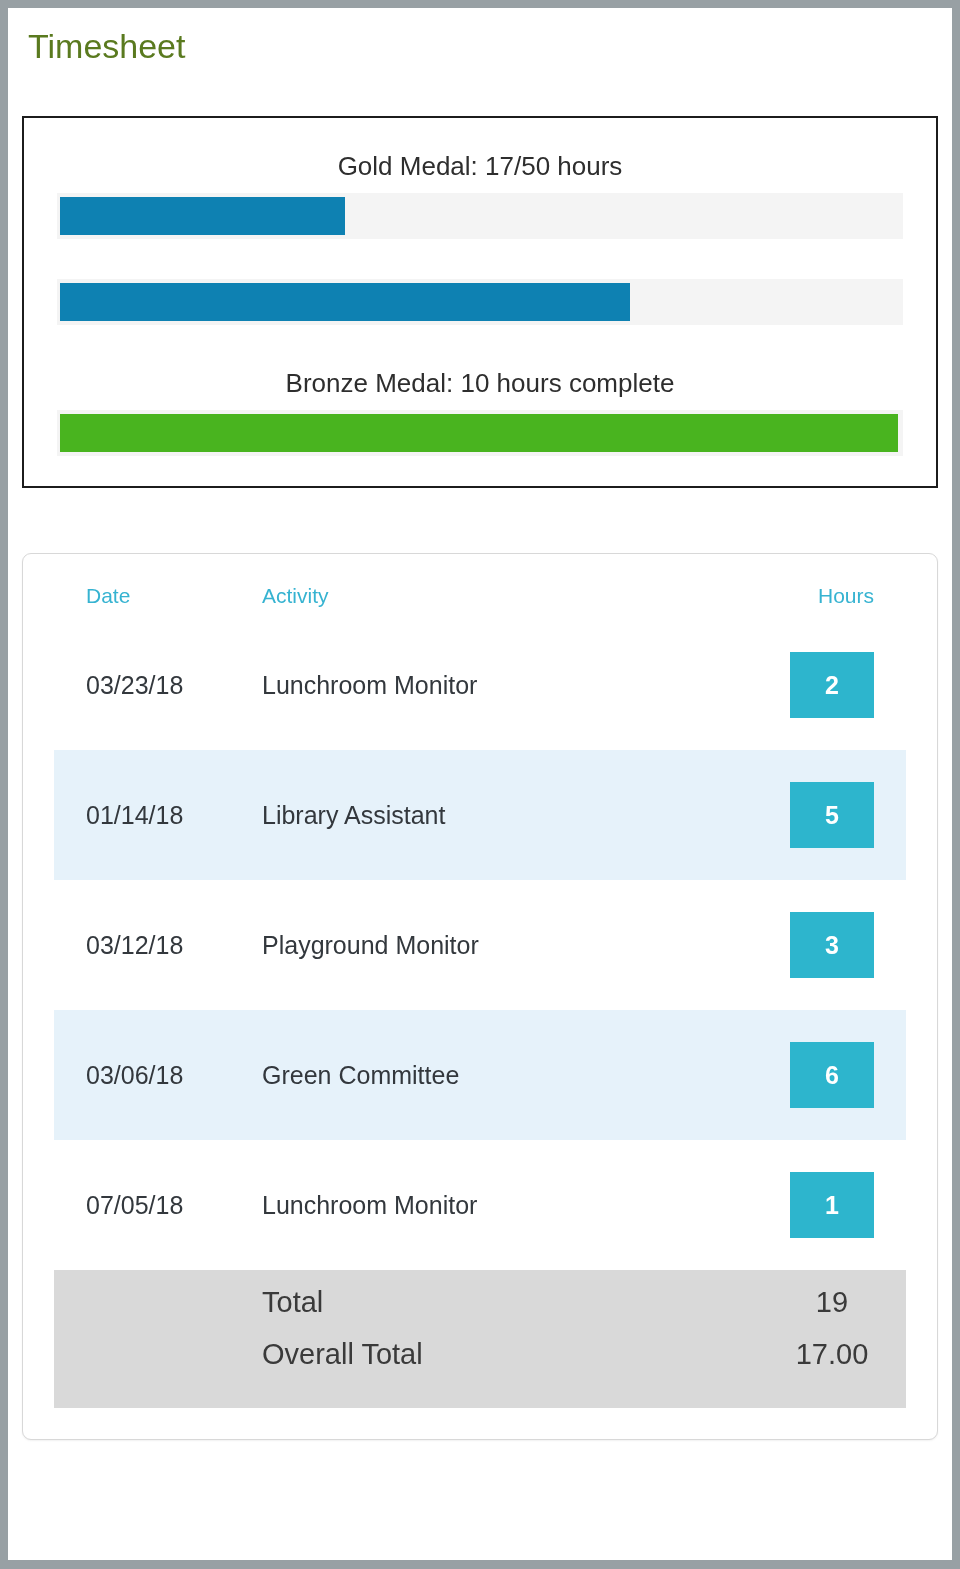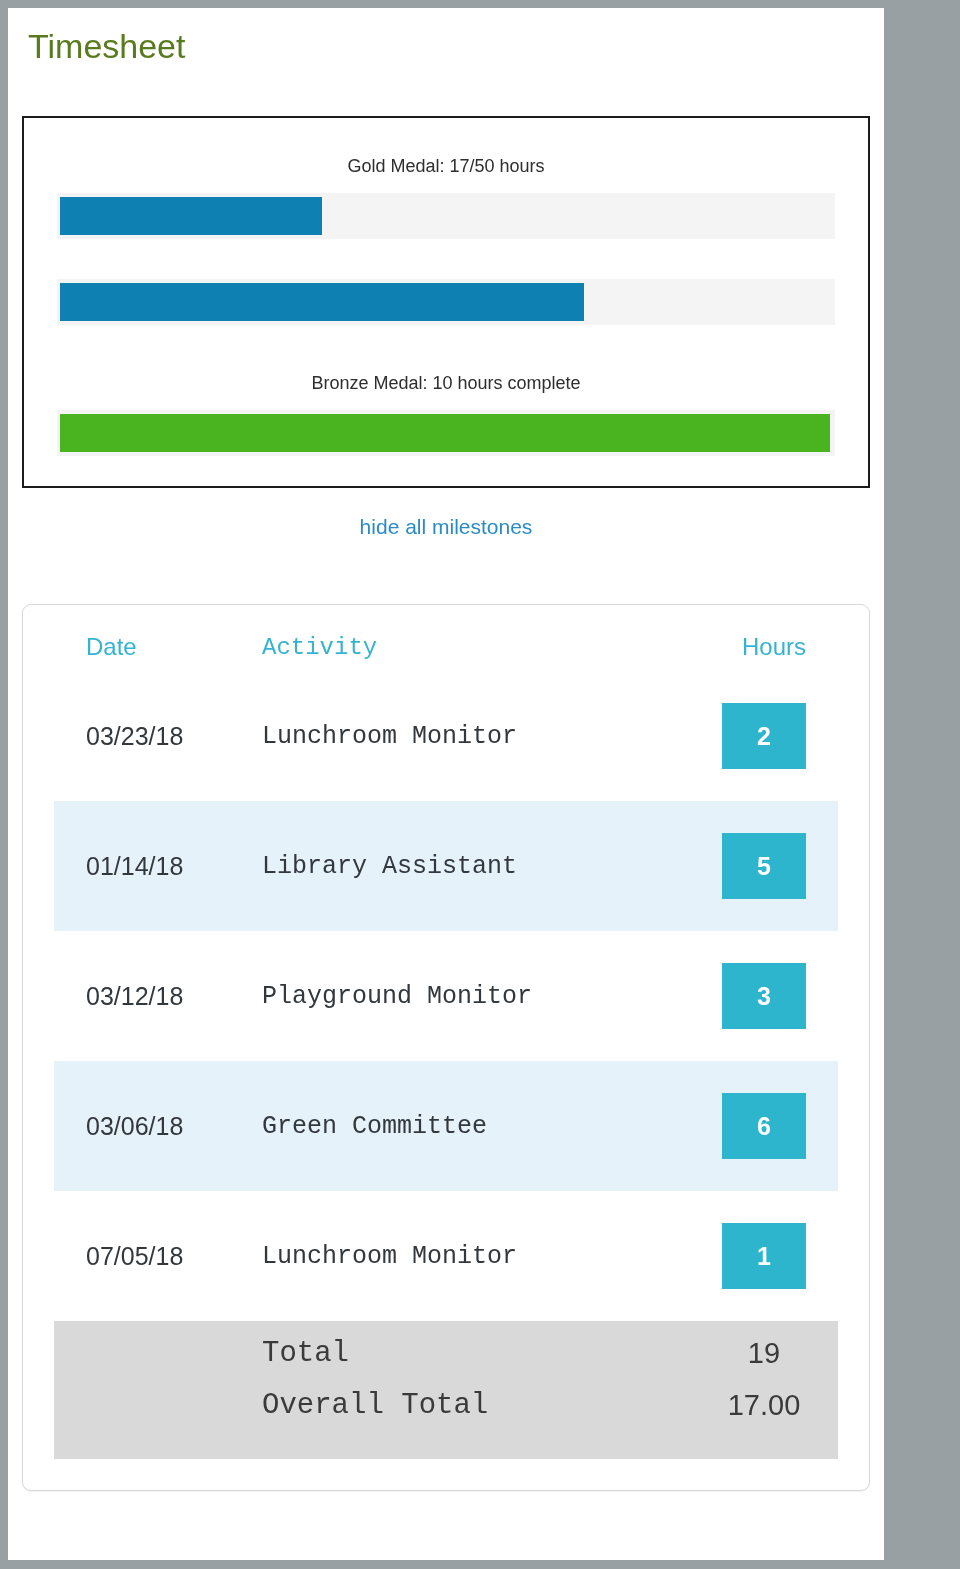--- a/index.html
+++ b/index.html
@@ -5,21 +5,21 @@
   * { margin: 0; padding: 0; box-sizing: border-box; }
   html, body { width: 960px; }
   body {
     width: 960px; height: 1569px;
     background: #98a0a4;
     padding: 8px 8px 9px 8px;
     font-family: "Liberation Sans", "DejaVu Sans", sans-serif;
     color: #33383d;
   }
   .page {
-    width: 876px; height: 1552px;
+    width: 944px; height: 1552px;
     background: #ffffff;
     overflow: hidden;
   }
   
   .page-title {
     margin: 14px 0 0 20px;
     font-size: 34px;
     line-height: 48px;
     font-weight: 400;
     color: #5a7a1f;
@@ -28,21 +28,21 @@
   .milestones-box {
     margin: 46px 14px 0 14px;
     border: 2px solid #1c1c1c;
     padding: 30px 33px 30px 33px;
     background: #ffffff;
   }
   .milestone { margin-bottom: 40px; }
   .milestone:last-child { margin-bottom: 0; }
   .milestone-label {
     text-align: center;
-    font-size: 18px;
+    font-size: 26px;
     line-height: 36px;
     color: #2e2e2e;
     margin-bottom: 9px;
   }
   .milestone-track {
     height: 46px;
     background: #f4f4f4;
     padding: 4px 5px 4px 3px;
   }
   .milestone-fill { height: 38px; }
@@ -60,25 +60,25 @@
     border: 1px solid #d8d8d8;
     border-radius: 9px;
     background: #ffffff;
     padding: 18px 31px 31px 31px;
     box-shadow: 0 1px 2px rgba(0,0,0,0.06);
   }
   .thead {
     display: flex;
     align-items: center;
     height: 48px;
-    font-size: 24px;
+    font-size: 21px;
     color: #36b3d1;
   }
   .col-date { width: 208px; padding-left: 32px; }
-  .col-activity { flex: 1; font-family: Liberation Mono, monospace; }
+  .col-activity { flex: 1; }
   .col-hours { width: 84px; margin-right: 32px; text-align: center; }
   .thead .col-hours { text-align: right; }
   .trow {
     display: flex;
     align-items: center;
     height: 130px;
     font-size: 25px;
     color: #33383d;
   }
   .trow.striped { background: #e6f2fa; }
@@ -123,23 +123,20 @@
         </div>
       </div>
       <div class="milestone">
         <div class="milestone-label">Bronze Medal: 10 hours complete</div>
         <div class="milestone-track" style="background: rgb(244, 244, 244);">
           <div class="milestone-fill" style="width: 100%; background: rgb(73, 180, 31);"></div>
         </div>
       </div>
     </div>
 
-  <div class="hide-link-wrap">
-    <a class="hide-link" href="#">hide all milestones</a>
-  </div>
 
   <div class="card">
 
     <div class="thead">
       <div class="col-date">Date</div>
       <div class="col-activity">Activity</div>
       <div class="col-hours">Hours</div>
     </div>
 
     <div id="rows-container">

